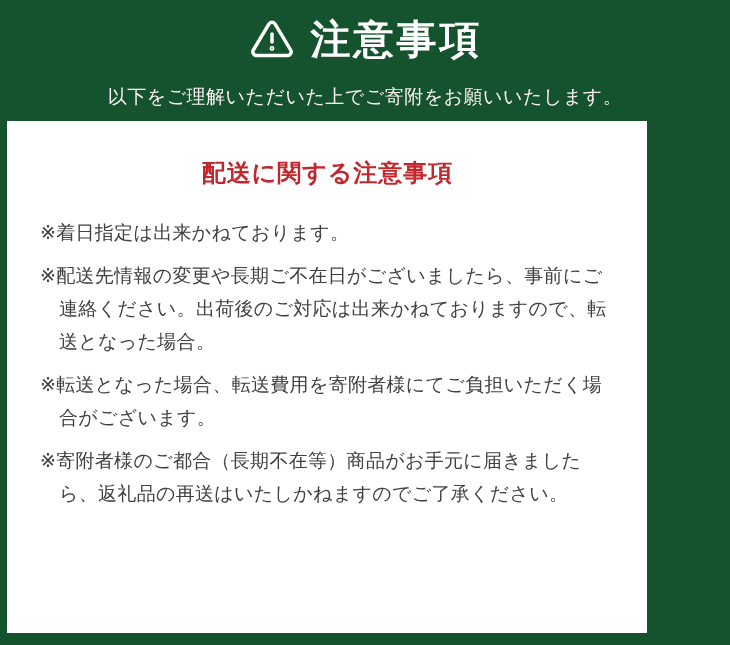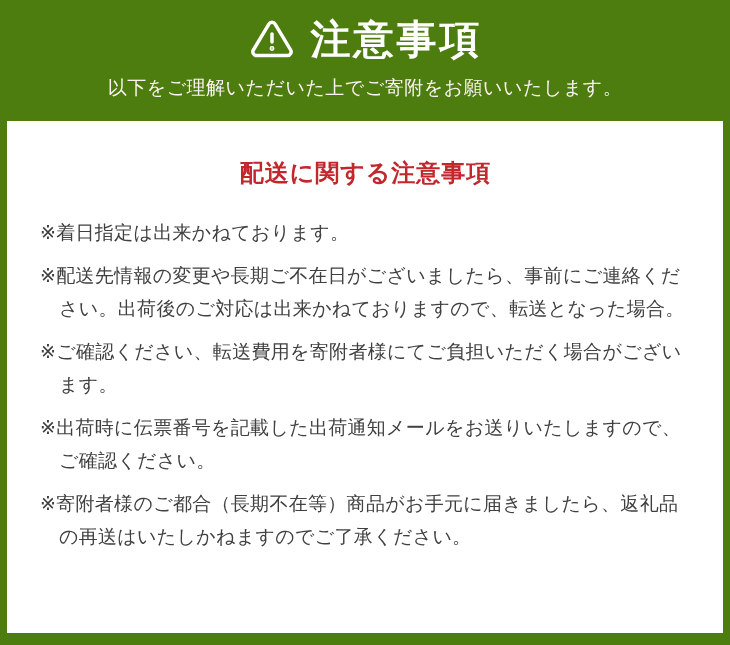--- a/index.html
+++ b/index.html
@@ -9,21 +9,21 @@
   body {
     width: 730px;
     height: 645px;
     font-family: "Liberation Sans", "DejaVu Sans", sans-serif;
     overflow: hidden;
   }
   .page {
     position: relative;
     width: 730px;
     height: 645px;
-    background: #4d7c0f;
+    background: #14532d;
   }
   
   .header {
     position: absolute;
     top: 0;
     left: 0;
     width: 730px;
     height: 121px;
     display: flex;
     flex-direction: column;
@@ -43,31 +43,31 @@
     width: 48px;
     height: 44px;
   }
   .page-title {
     font-size: 40px;
     font-weight: bold;
     letter-spacing: 3px;
     line-height: 1.1;
   }
   .page-subtitle {
-    margin-top: 14px;
+    margin-top: 23px;
     font-size: 19px;
     letter-spacing: 0.5px;
     color: #fdf3f3;
   }
   
   .card {
     position: absolute;
     left: 7px;
     top: 121px;
-    width: 716px;
+    width: 640px;
     height: 512px;
     box-sizing: border-box;
     background: #ffffff;
     border: 2px solid rgba(255, 255, 255, 0.55);
     padding: 32px 30px 0 31px;
   }
   .card-heading {
     margin: 2px 0 27px 0;
     text-align: center;
     color: #c1272d;
@@ -110,19 +110,18 @@
       <span class="page-title">注意事項</span>
     </div>
     <div class="page-subtitle">以下をご理解いただいた上でご寄附をお願いいたします。</div>
   </div>
 
   <div class="card">
     <div class="card-heading">配送に関する注意事項</div>
     <ul class="notice-list">
       <li>※着日指定は出来かねております。</li>
       <li>※配送先情報の変更や長期ご不在日がございましたら、事前にご連絡ください。出荷後のご対応は出来かねておりますので、転送となった場合。</li>
-      <li>※ご確認ください、転送費用を寄附者様にてご負担いただく場合がございます。</li>
-      <li>※出荷時に伝票番号を記載した出荷通知メールをお送りいたしますので、ご確認ください。</li>
+      <li>※転送となった場合、転送費用を寄附者様にてご負担いただく場合がございます。</li>
       <li>※寄附者様のご都合（長期不在等）商品がお手元に届きましたら、返礼品の再送はいたしかねますのでご了承ください。</li>
     </ul>
   </div>
 
 </div>
 
 </body></html>

